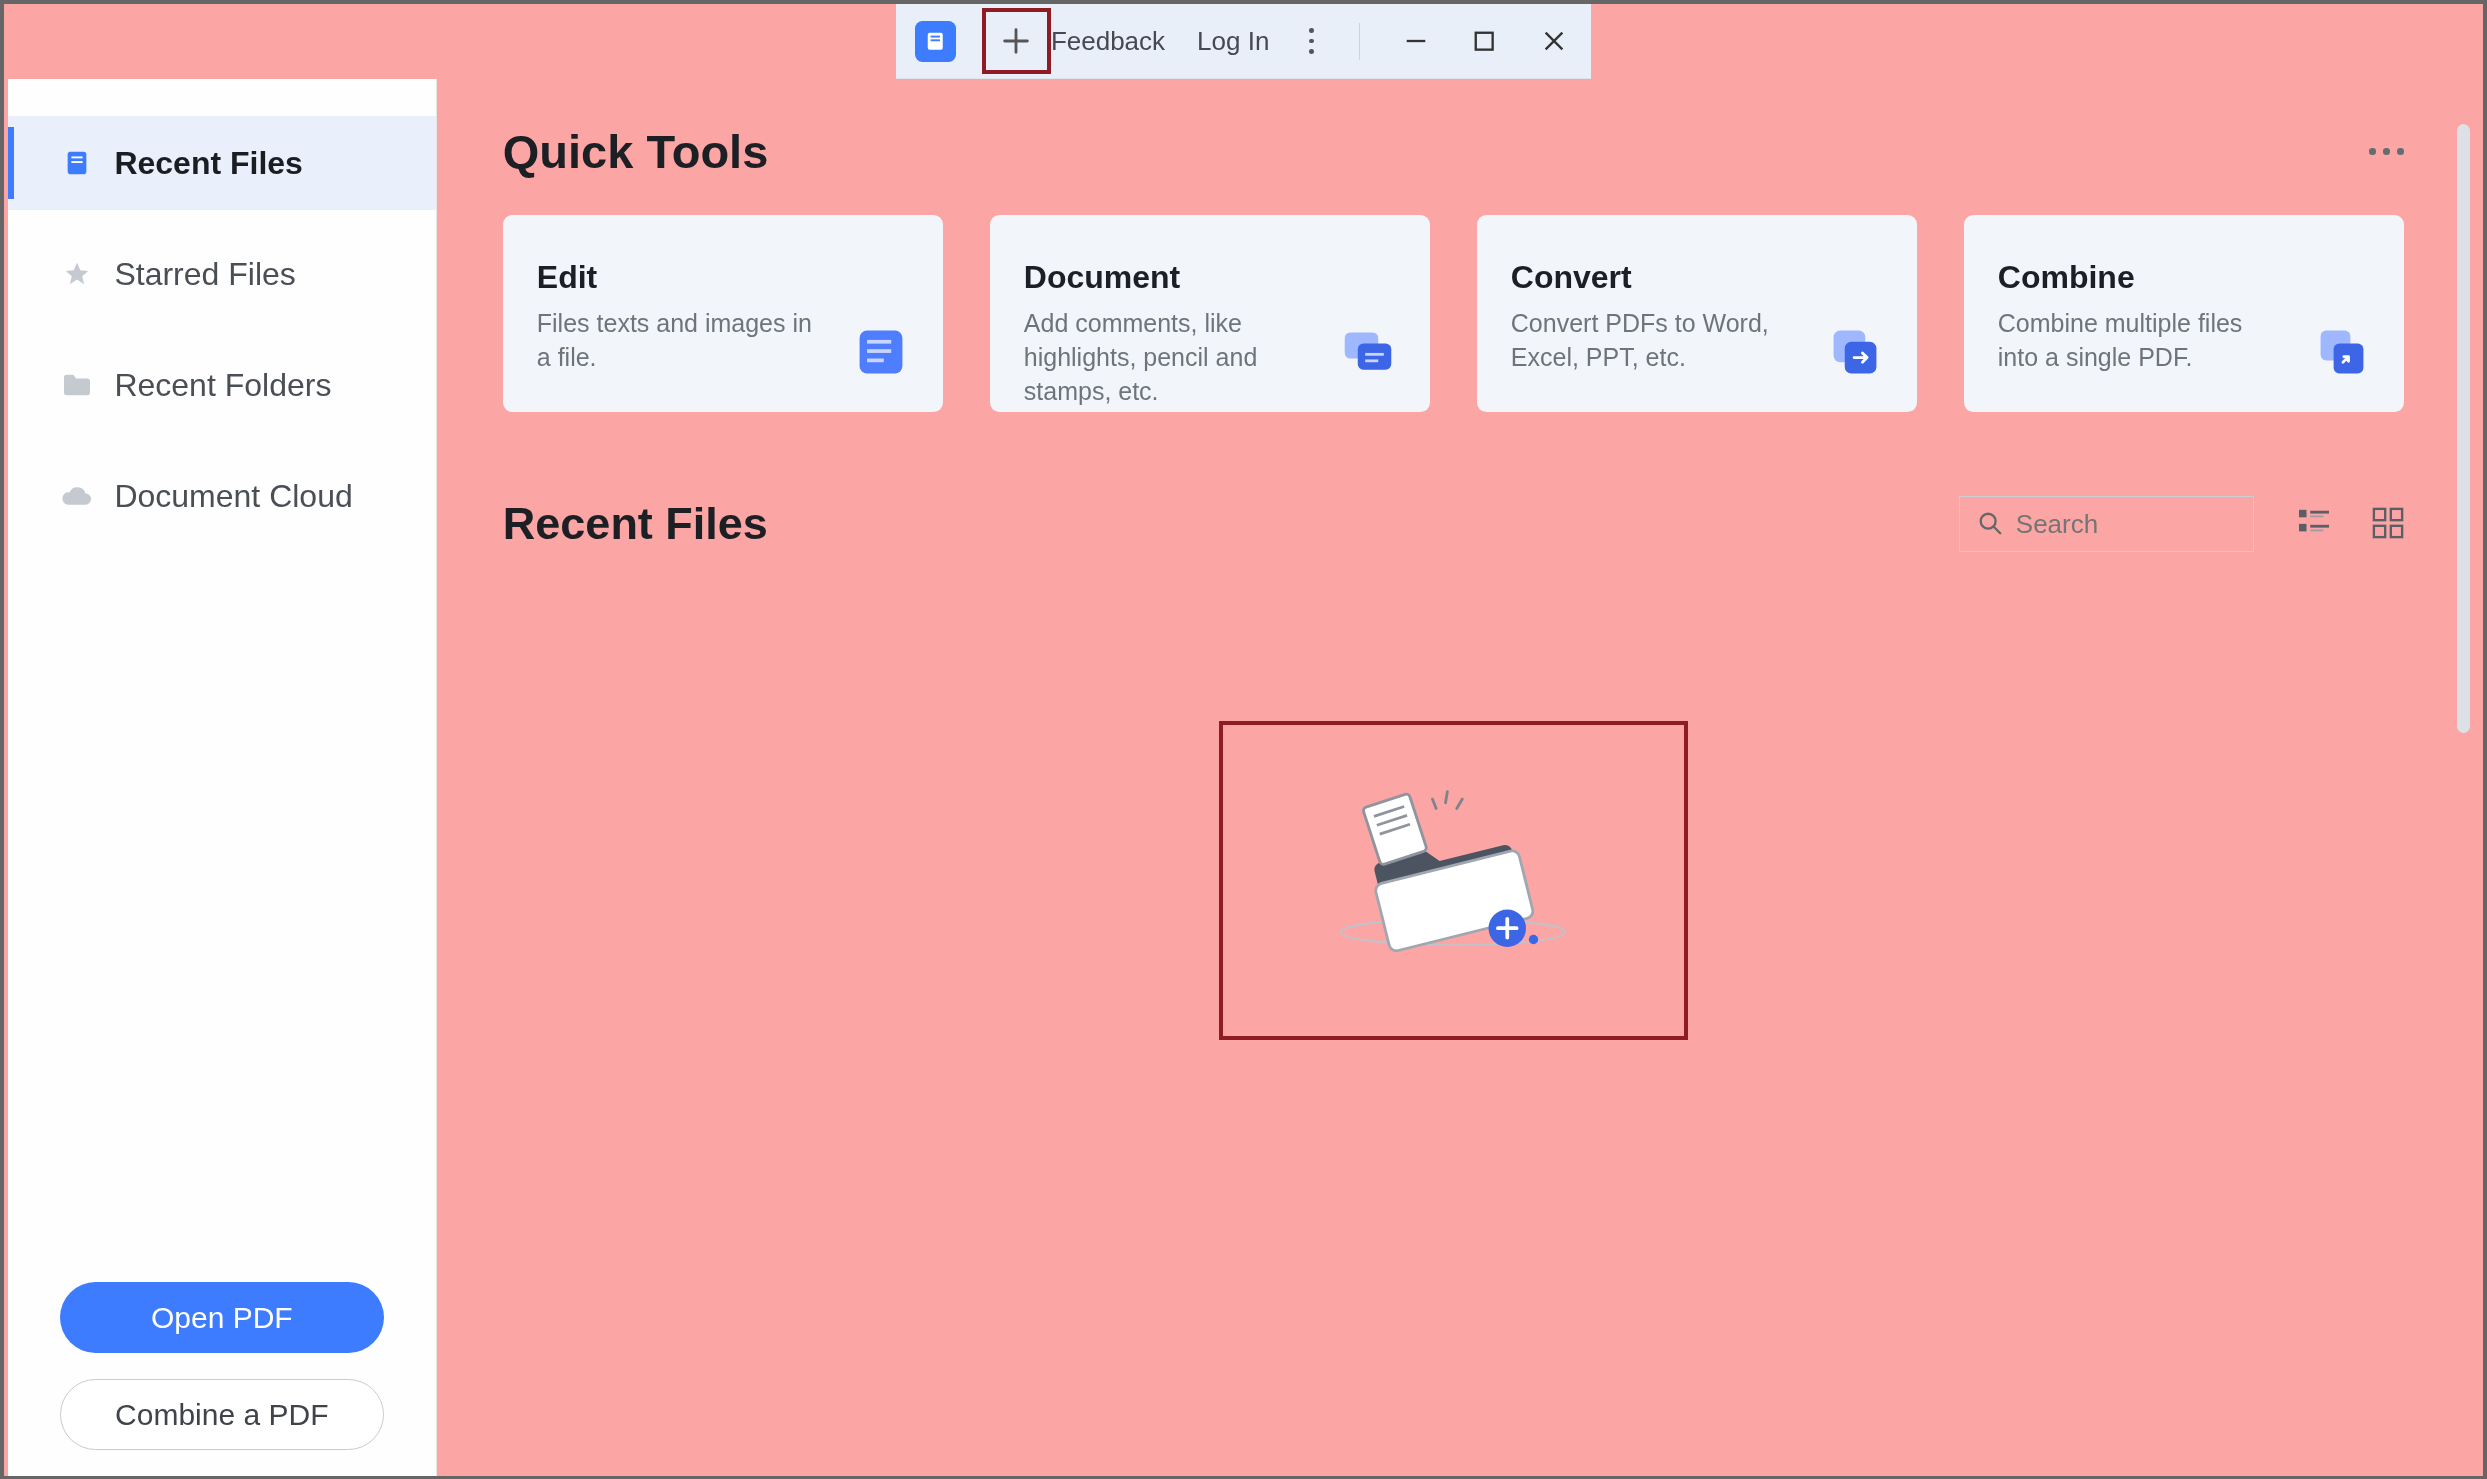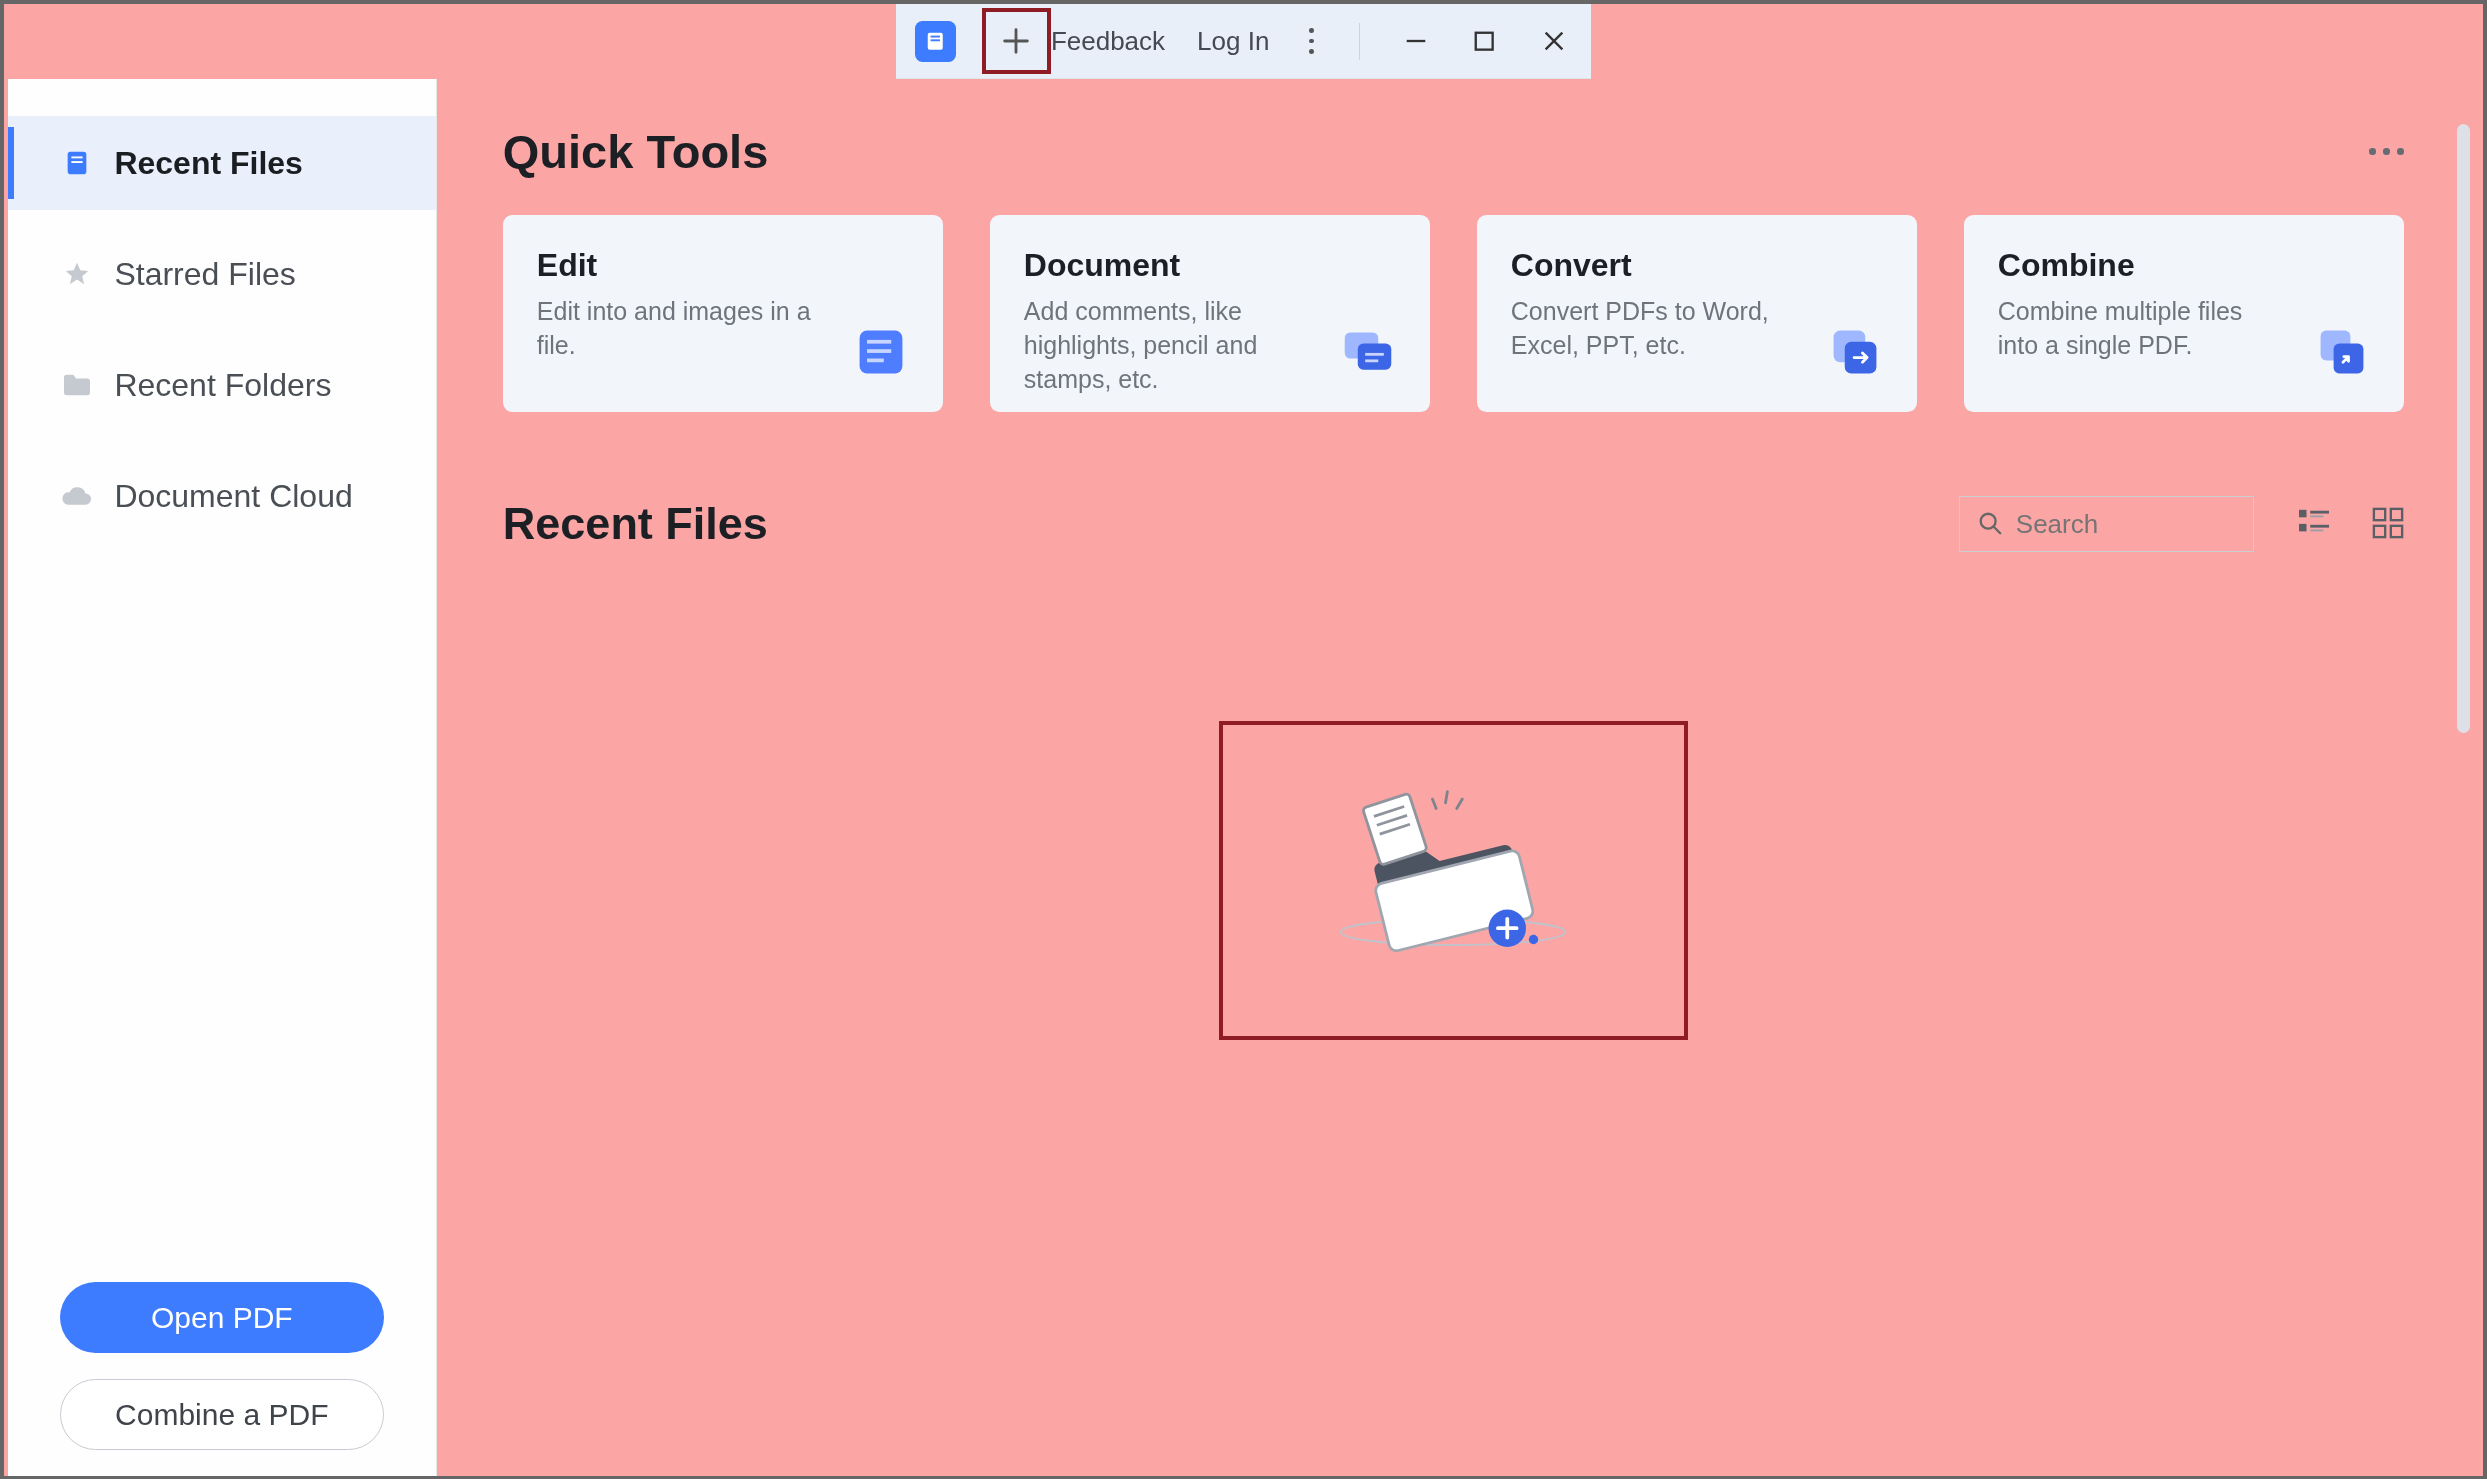--- a/index.html
+++ b/index.html
@@ -105,21 +105,21 @@
   gap:47px;
 }
 .card{
   background:#f2f5fa;
   border-radius:9.4px;
   padding:32px 34px;
   display:flex;
   height:197px;
   cursor:pointer;
 }
-.card-text{ flex:1; padding-right:11.2px;}
+.card-text{ flex:1; padding-right:11.2px;margin-top:12px;}
 .card-title{ font-size:32px; font-weight:700; color:#1c2026; margin-bottom:11.2px;}
 .card-desc{ font-size:25px; color:#6f747c; line-height:1.35;}
 .card-ico-wrap{ width:82px; display:flex; align-items:flex-end; justify-content:flex-end;}
 .card-ico{
   width:56px; height:56px; border-radius:9.4px;
   display:flex;align-items:center;justify-content:center;
   position:relative;
 }
 .recent-head{
   margin-top:84px;
@@ -250,21 +250,21 @@
               <span></span>
               <span></span>
             </div>
         </div>
 
         <div class="cards">
 
           <div class="card">
             <div class="card-text">
               <div class="card-title">Edit</div>
-              <div class="card-desc">Edit into and images in a file.</div>
+              <div class="card-desc">Files texts and images in a file.</div>
             </div>
             <div class="card-ico-wrap">
                 <div class="card-ico">
               <svg width="54" height="54" viewBox="0 0 58 58">
                     <rect x="6" y="6" width="46" height="46" rx="8" fill="#4f7dff"></rect>
                     <rect x="14" y="16" width="26" height="4" fill="#c8d6ff"></rect>
                     <rect x="14" y="26" width="26" height="4" fill="#c8d6ff"></rect>
                     <rect x="14" y="36" width="18" height="4" fill="#c8d6ff"></rect>
                   </svg>
             </div>

